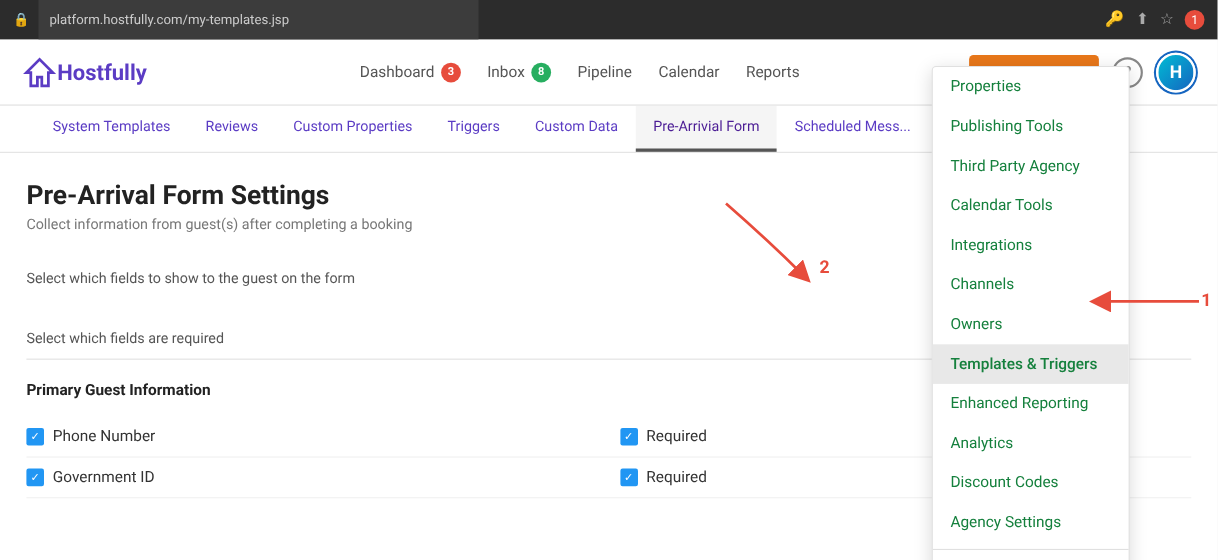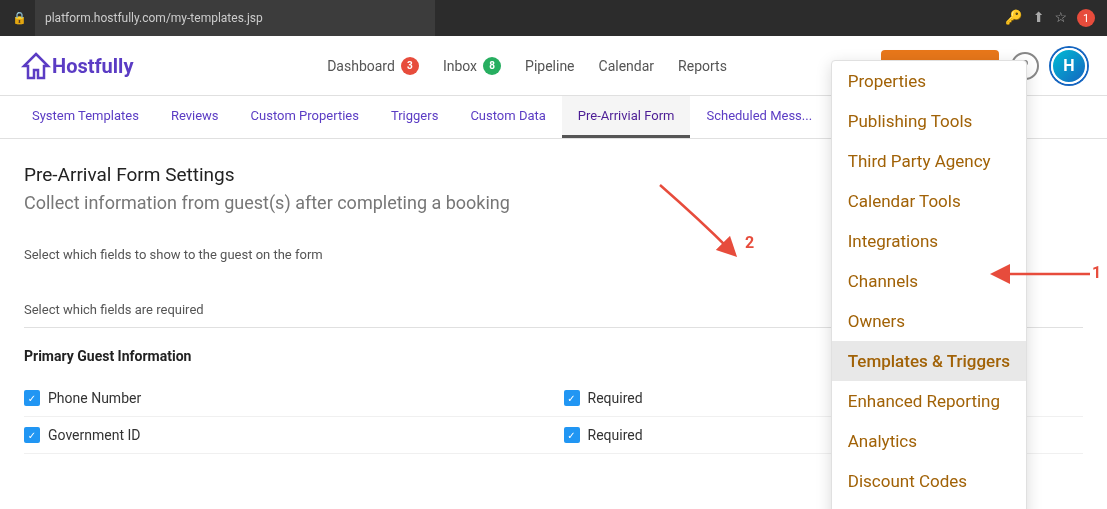--- a/index.html
+++ b/index.html
@@ -110,21 +110,21 @@
       cursor: pointer;
       display: flex;
       align-items: center;
       gap: 4px;
     }
 
     
     .tabs-bar {
       background: #fff;
       border-bottom: 1px solid #e0e0e0;
-      padding: 0 16px;
+      padding: 0 32px;
       display: flex;
       gap: 0;
     }
     .tab {
       padding: 12px 16px;
       font-size: 13px;
       color: #5b3cc4;
       cursor: pointer;
       border-bottom: 3px solid transparent;
       white-space: nowrap;
@@ -135,27 +135,27 @@
       background: #f5f5f5;
     }
 
     
     .main-content {
       padding: 24px 24px;
       background: #fff;
       min-height: 400px;
     }
     .page-title {
-      font-size: 19px;
-      font-weight: 400;
+      font-size: 24px;
+      font-weight: 700;
       color: #222;
       margin-bottom: 6px;
     }
     .page-subtitle {
-      font-size: 18px;
+      font-size: 13px;
       color: #777;
       margin-bottom: 24px;
     }
     .form-section-header {
       display: flex;
       gap: 40px;
       padding: 10px 0;
       border-bottom: 1px solid #e0e0e0;
       font-size: 13px;
       color: #555;
@@ -208,22 +208,22 @@
       right: 80px;
       background: #fff;
       border: 1px solid #e0e0e0;
       border-radius: 4px;
       box-shadow: 0 4px 16px rgba(0,0,0,0.15);
       min-width: 180px;
       z-index: 200;
     }
     .dropdown-menu .menu-item {
       padding: 10px 16px;
-      font-size: 17px;
-      color: #a16207;
+      font-size: 14px;
+      color: #15803d;
       cursor: pointer;
       white-space: nowrap;
     }
     .dropdown-menu .menu-item.highlighted {
       background: #e8e8e8;
       font-weight: 500;
     }
     .dropdown-menu .menu-divider {
       border: none;
       border-top: 1px solid #e0e0e0;

